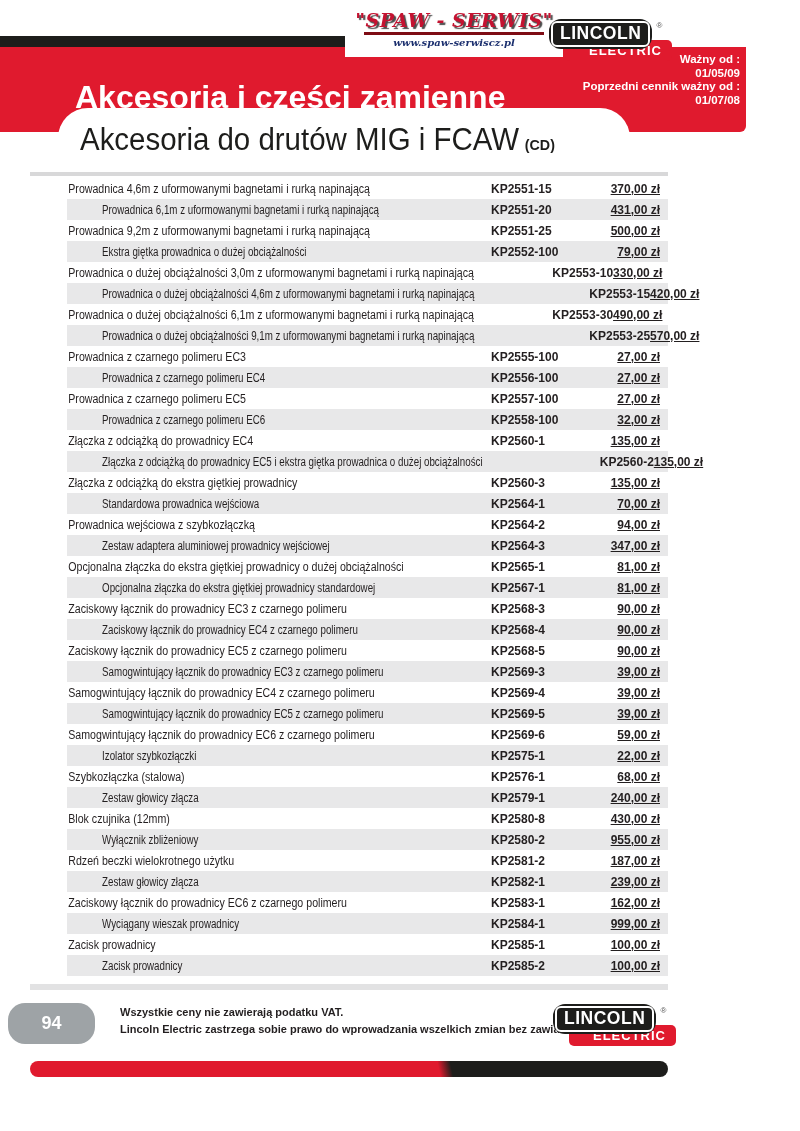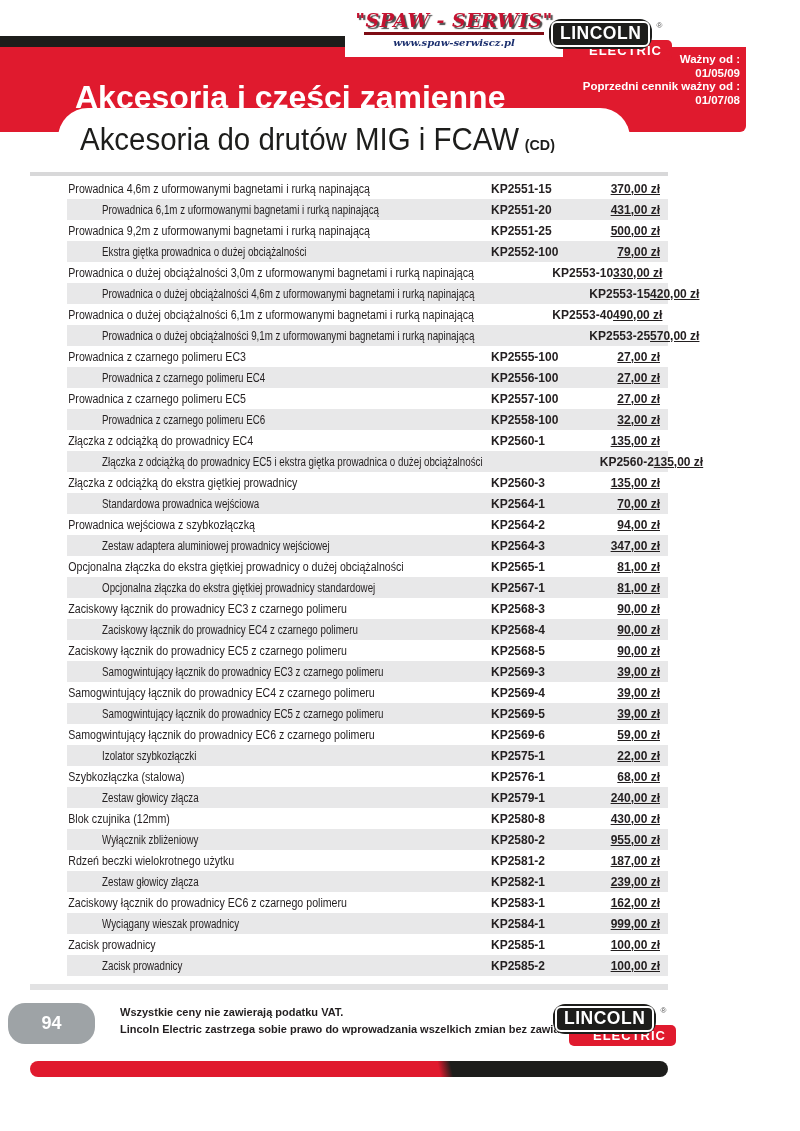--- a/index.html
+++ b/index.html
@@ -136,21 +136,21 @@
           <div class="tcode">KP2553-10</div>
           <div class="tprice">330,00 zł</div>
         </div>
         <div class="trow gray">
           <div class="tname">Prowadnica o dużej obciążalności 4,6m z uformowanymi bagnetami i rurką napinającą</div>
           <div class="tcode">KP2553-15</div>
           <div class="tprice">420,00 zł</div>
         </div>
         <div class="trow">
           <div class="tname">Prowadnica o dużej obciążalności 6,1m z uformowanymi bagnetami i rurką napinającą</div>
-          <div class="tcode">KP2553-40</div>
+          <div class="tcode">KP2553-30</div>
           <div class="tprice">490,00 zł</div>
         </div>
         <div class="trow gray">
           <div class="tname">Prowadnica o dużej obciążalności 9,1m z uformowanymi bagnetami i rurką napinającą</div>
           <div class="tcode">KP2553-25</div>
           <div class="tprice">570,00 zł</div>
         </div>
         <div class="trow">
           <div class="tname">Prowadnica z czarnego polimeru EC3</div>
           <div class="tcode">KP2555-100</div>

